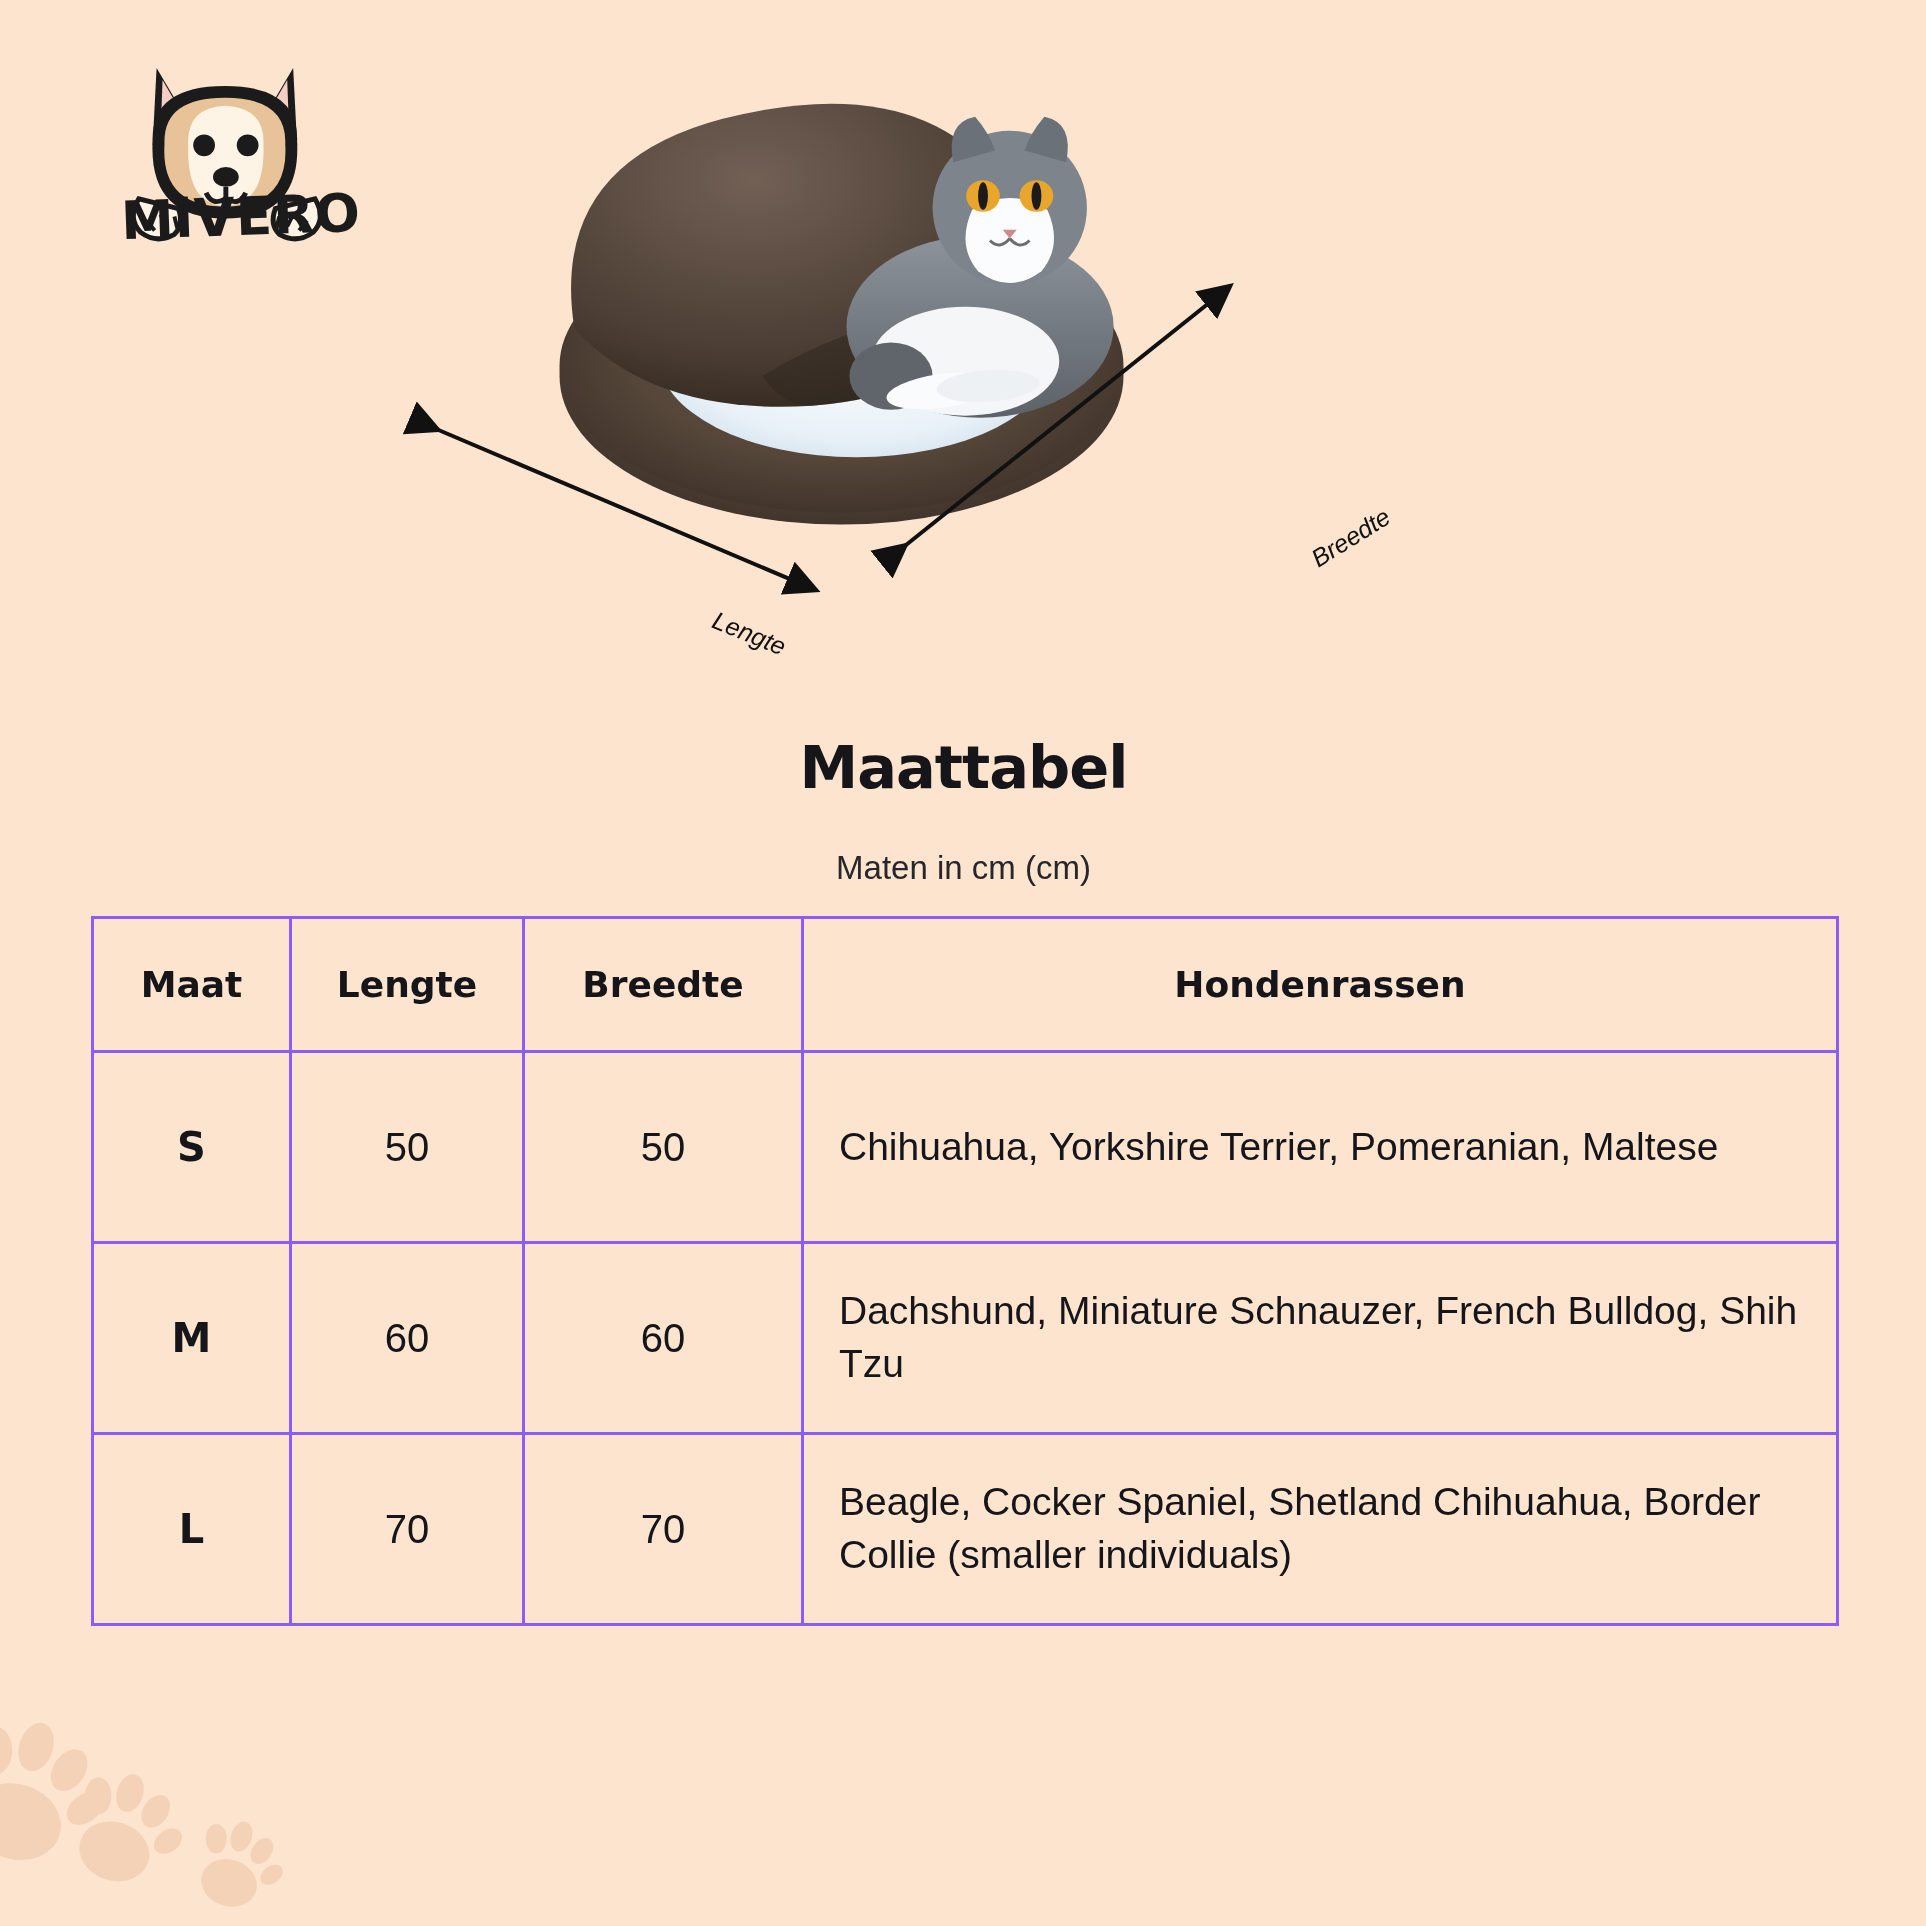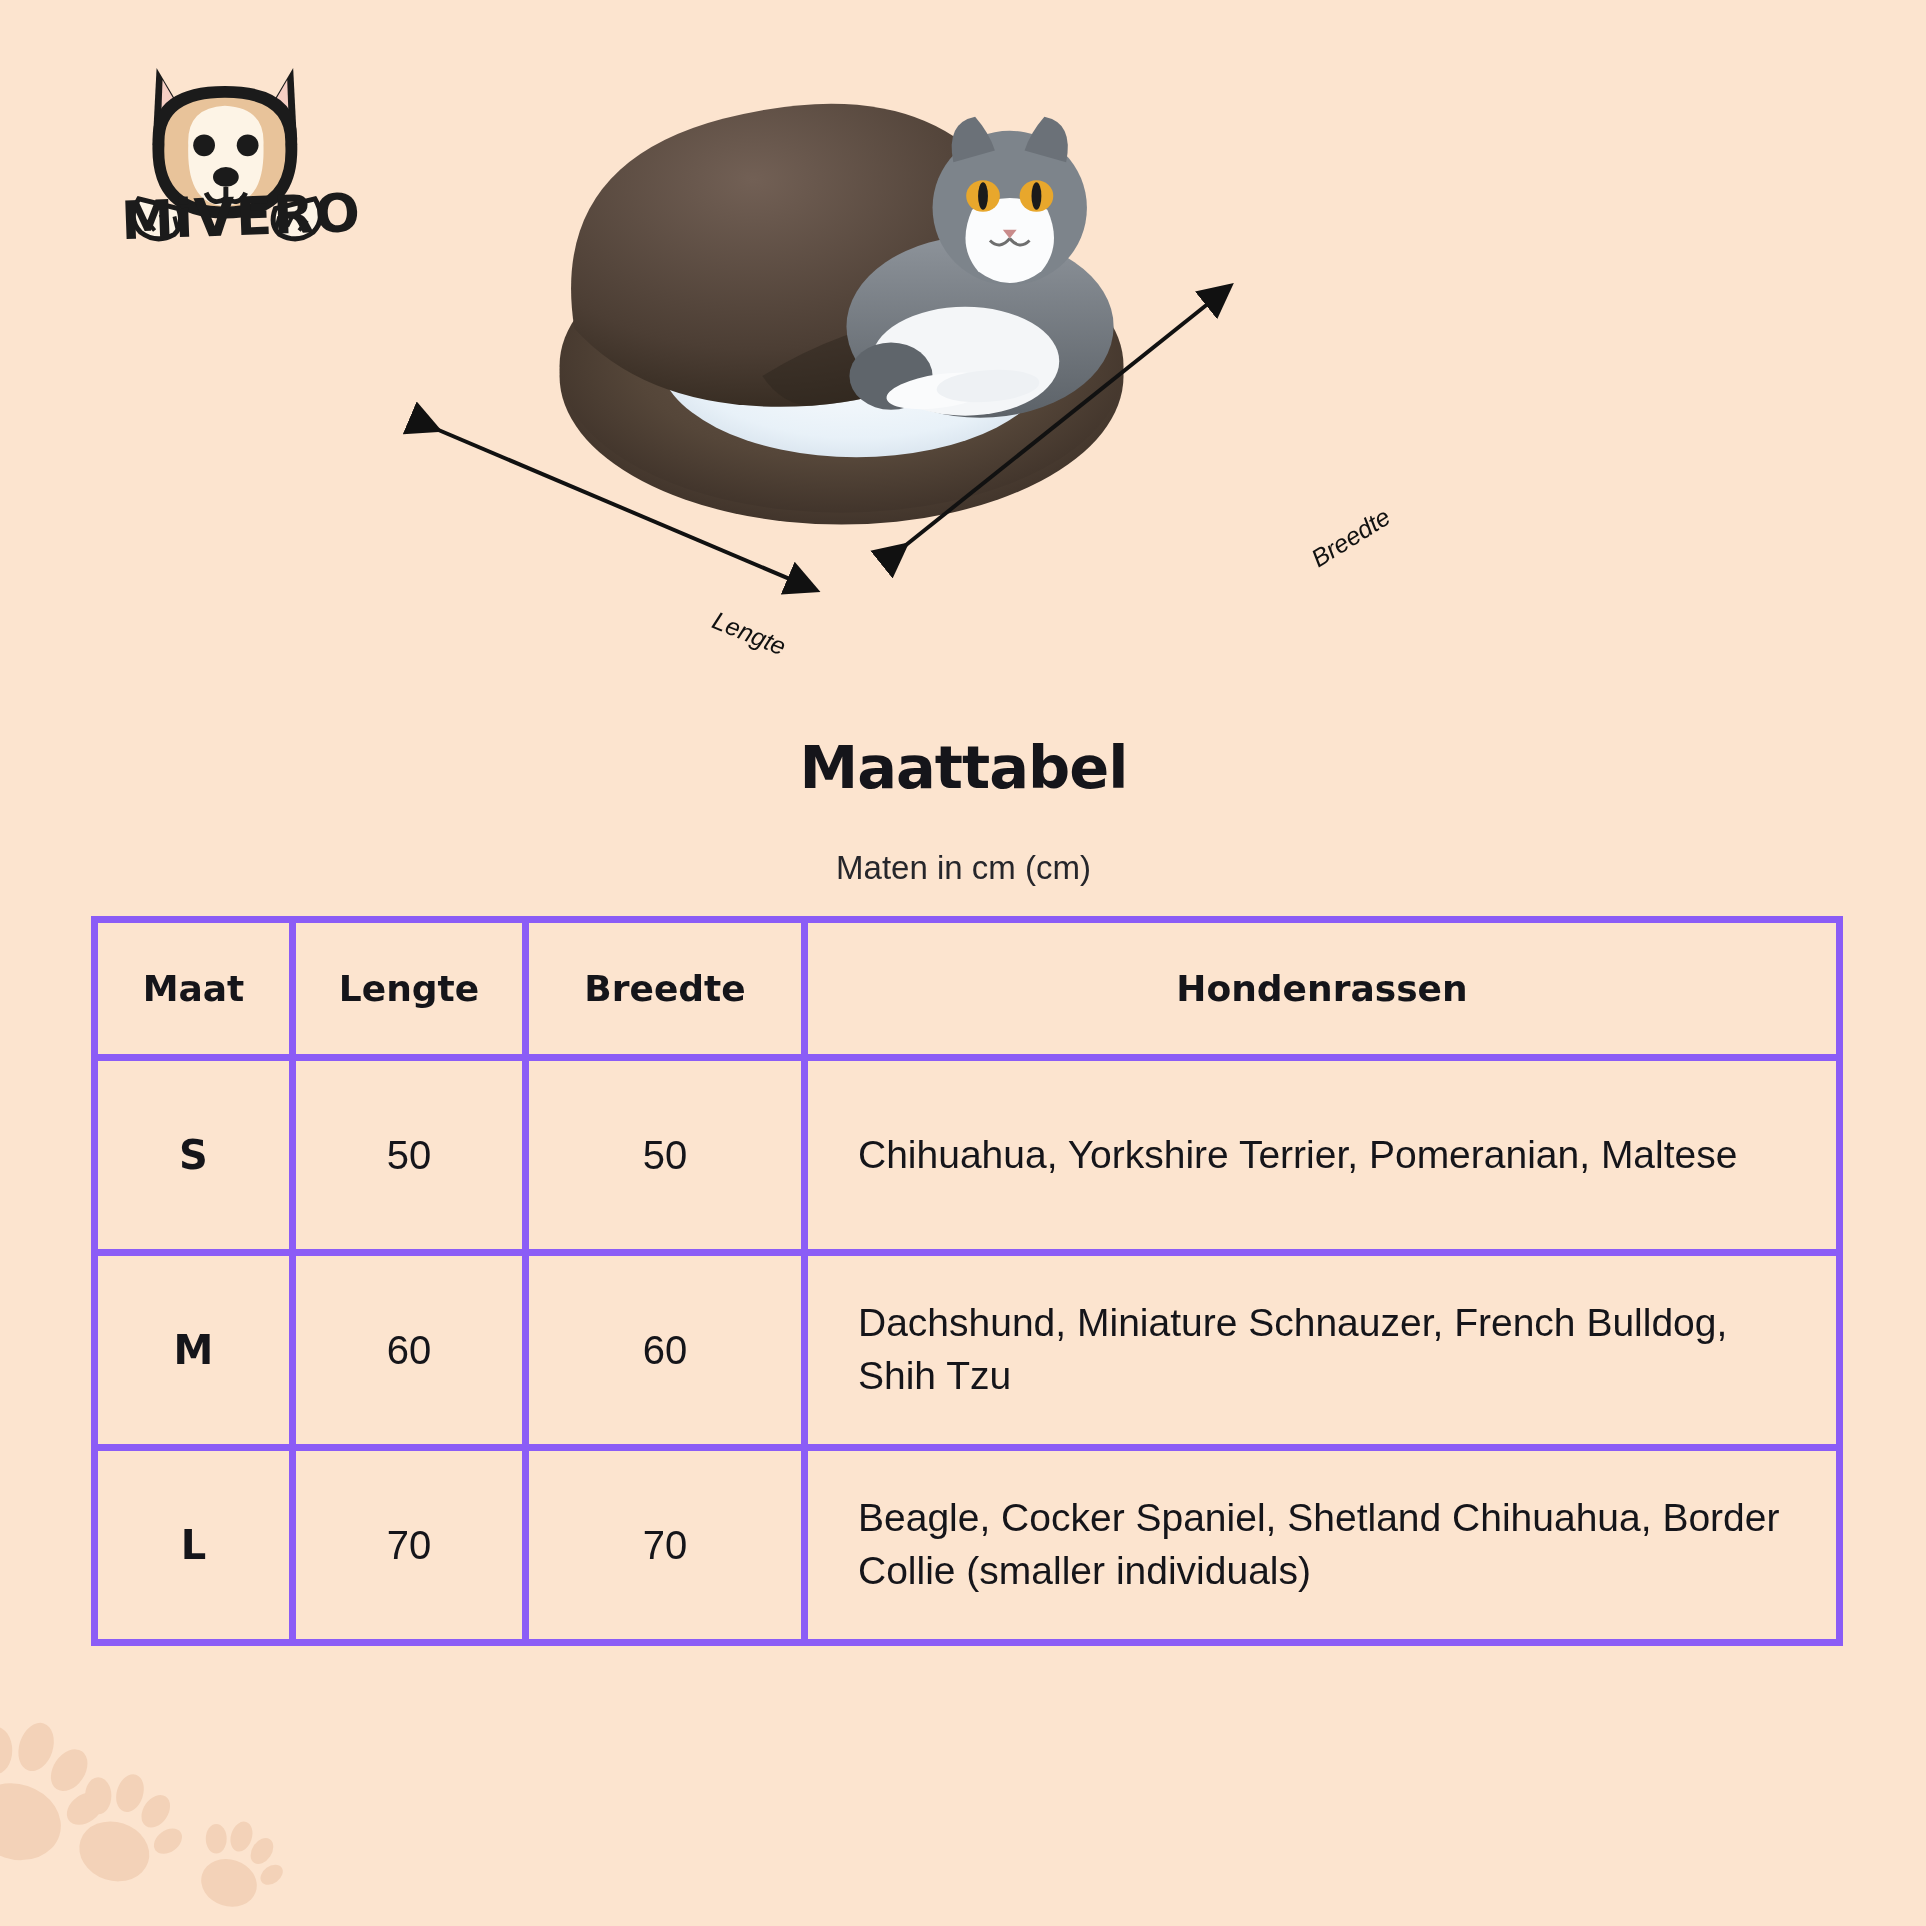--- a/index.html
+++ b/index.html
@@ -100,21 +100,21 @@
   
   .size-table {
     position: absolute;
     left: 91px;
     top: 916px;
     width: 1744px;
     border-collapse: collapse;
     table-layout: fixed;
   }
   .size-table td, .size-table th {
-    border: 7px solid #8b5cf6;
+    border: 3px solid #8b5cf6;
     padding: 0;
     color: #15151a;
   }
   .size-table th {
     font-family: "DejaVu Sans", sans-serif;
     font-weight: bold;
     font-size: 36px;
     height: 131px;
     vertical-align: middle;
     text-align: center;
@@ -135,21 +135,21 @@
     font-family: "DejaVu Sans", sans-serif;
     font-weight: bold;
     font-size: 40px;
   }
   td.c-num {
     text-align: center;
     font-size: 40px;
   }
   td.c-breeds {
     text-align: left;
-    padding-left: 50px;
+    padding-left: 35px;
     padding-right: 26px;
     line-height: 1.35;
     font-size: 39px;
     margin-left: 28px;
   }
 </style>
 </head>
 <body>
 
 <svg class="paws" viewBox="0 0 520 520">

